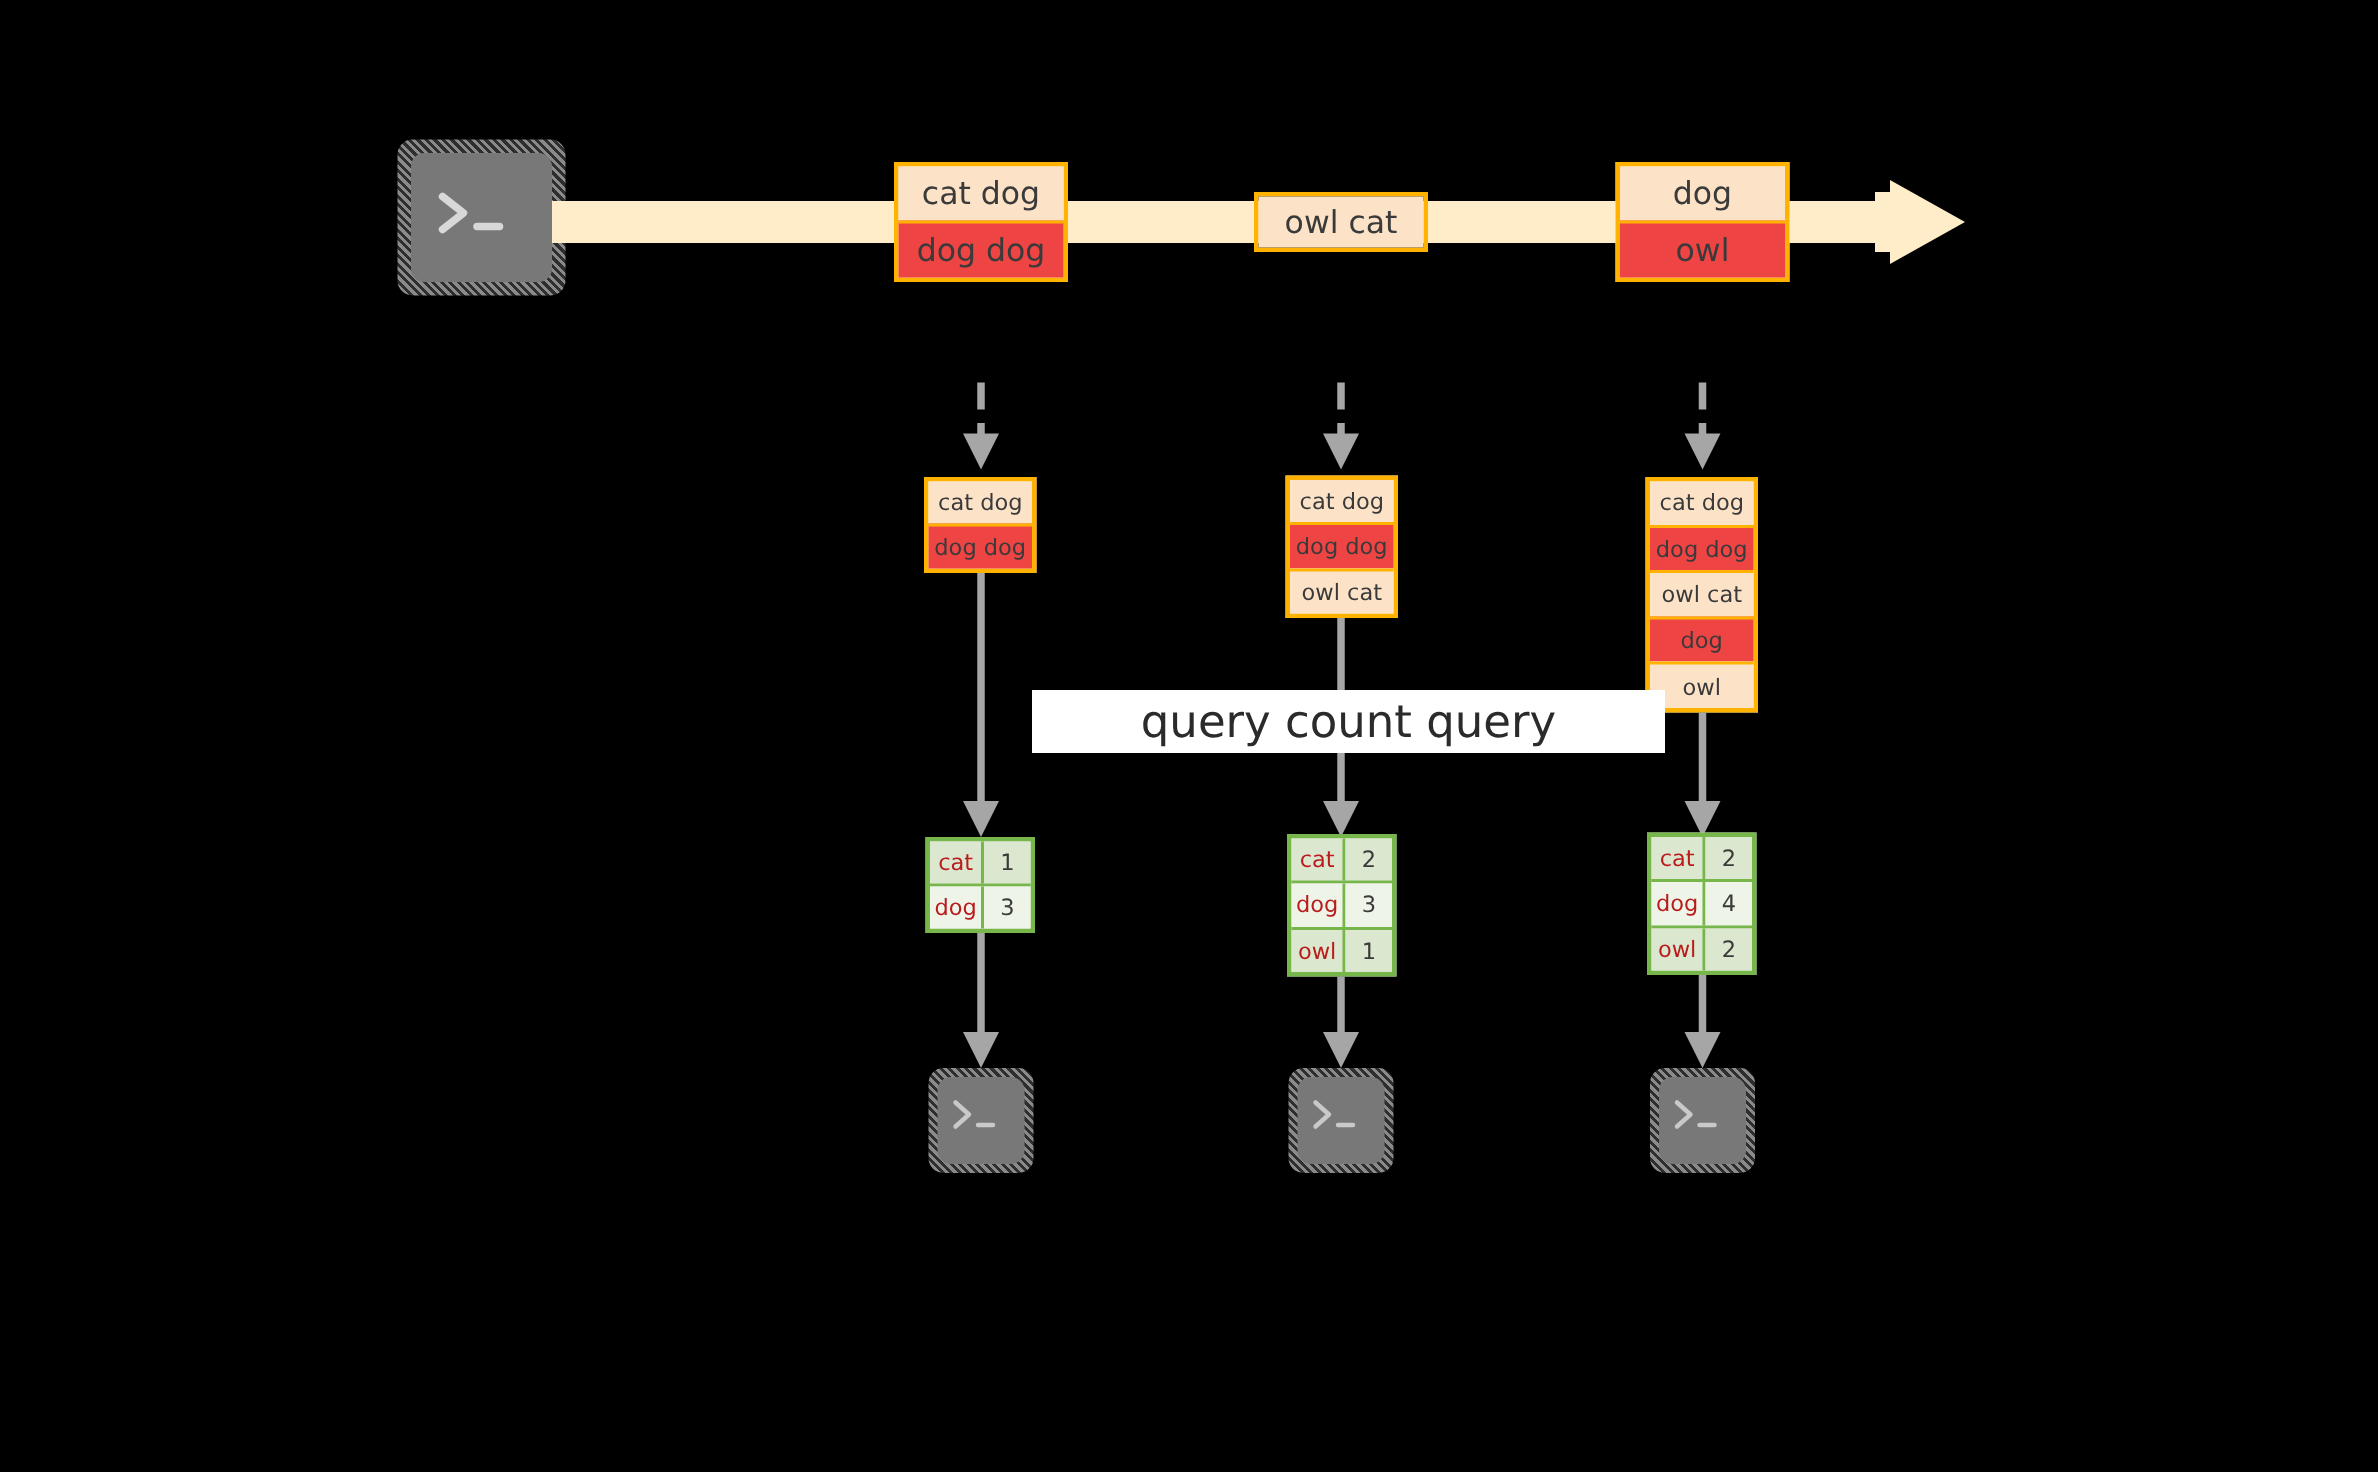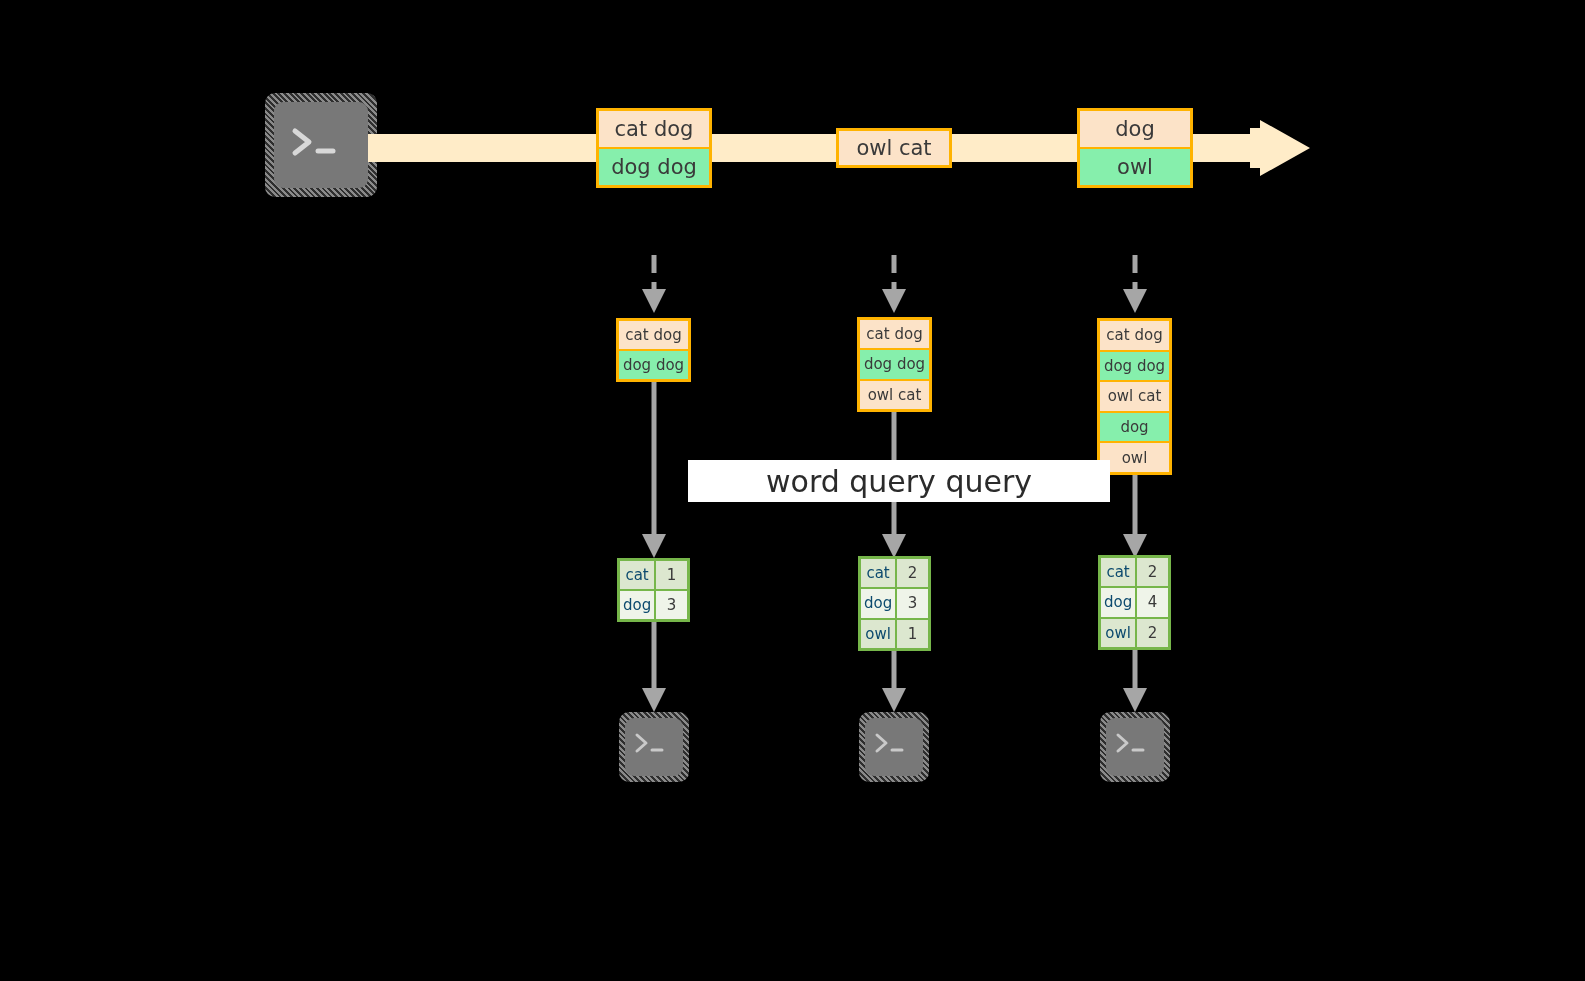--- a/index.html
+++ b/index.html
@@ -16,30 +16,30 @@
   
   .band{position:absolute;background:#FFECC8;}
   .arrowhead{position:absolute;}
 
   
   .obox{position:absolute;box-sizing:border-box;border:3px solid #FFB300;
         background:#FFF3E2;display:flex;flex-direction:column;}
   .orow{box-sizing:border-box;flex:1 1 auto;display:flex;align-items:center;
         justify-content:center;color:#3a3a3a;white-space:nowrap;}
   .orow.shade{background:#FCE3C8;}
-  .orow.plain{background:#86efac;}
+  .orow.plain{background:#ef4444;}
   .orow.sep{border-top:2px solid #FFB300;}
 
   
   .gbox{position:absolute;box-sizing:border-box;border:3px solid #76B64A;
         background:#EAF1E2;display:flex;flex-direction:column;}
   .grow{box-sizing:border-box;flex:1 1 auto;display:flex;}
   .grow.sep{border-top:2px solid #76B64A;}
   .gkey{box-sizing:border-box;display:flex;align-items:center;justify-content:center;
-        color:#0c4a6e;flex:0 0 54%;border-right:2px solid #76B64A;text-align:right;}
+        color:#b91c1c;flex:0 0 54%;border-right:2px solid #76B64A;text-align:right;}
   .gval{box-sizing:border-box;display:flex;align-items:center;justify-content:center;
         color:#3a3a3a;flex:1 1 auto;}
   .grow.a .gkey,.grow.a .gval{background:#DCE7CF;}
   .grow.b .gkey,.grow.b .gval{background:#EFF4E9;}
 
   
   .conn{position:absolute;overflow:visible;}
 
   
   .qband{position:absolute;background:#FFFFFF;display:flex;align-items:center;
@@ -205,16 +205,16 @@
   <div class="term" style="left:1100px;top:712px;width:70px;height:70px;">
     <div class="hatch"></div>
     <div class="face" style="left:6px;top:6px;right:6px;bottom:6px;"></div>
     <svg style="left:13px;top:18px;" width="42" height="28" viewBox="0 0 42 28">
       <path d="M5 5 L14 13 L5 21" fill="none" stroke="#c9c9c9" stroke-width="3" stroke-linecap="round" stroke-linejoin="round"></path>
       <line x1="20" y1="20" x2="30" y2="20" stroke="#c9c9c9" stroke-width="3" stroke-linecap="round"></line>
     </svg>
   </div>
 
   <div class="qband" style="left:688px;top:460px;width:422px;height:42px;">
-    <span class="qtext" style="font-size:30px;">word query query</span>
+    <span class="qtext" style="font-size:30px;">query count query</span>
   </div>
 
 </div>
 
 </body></html>

